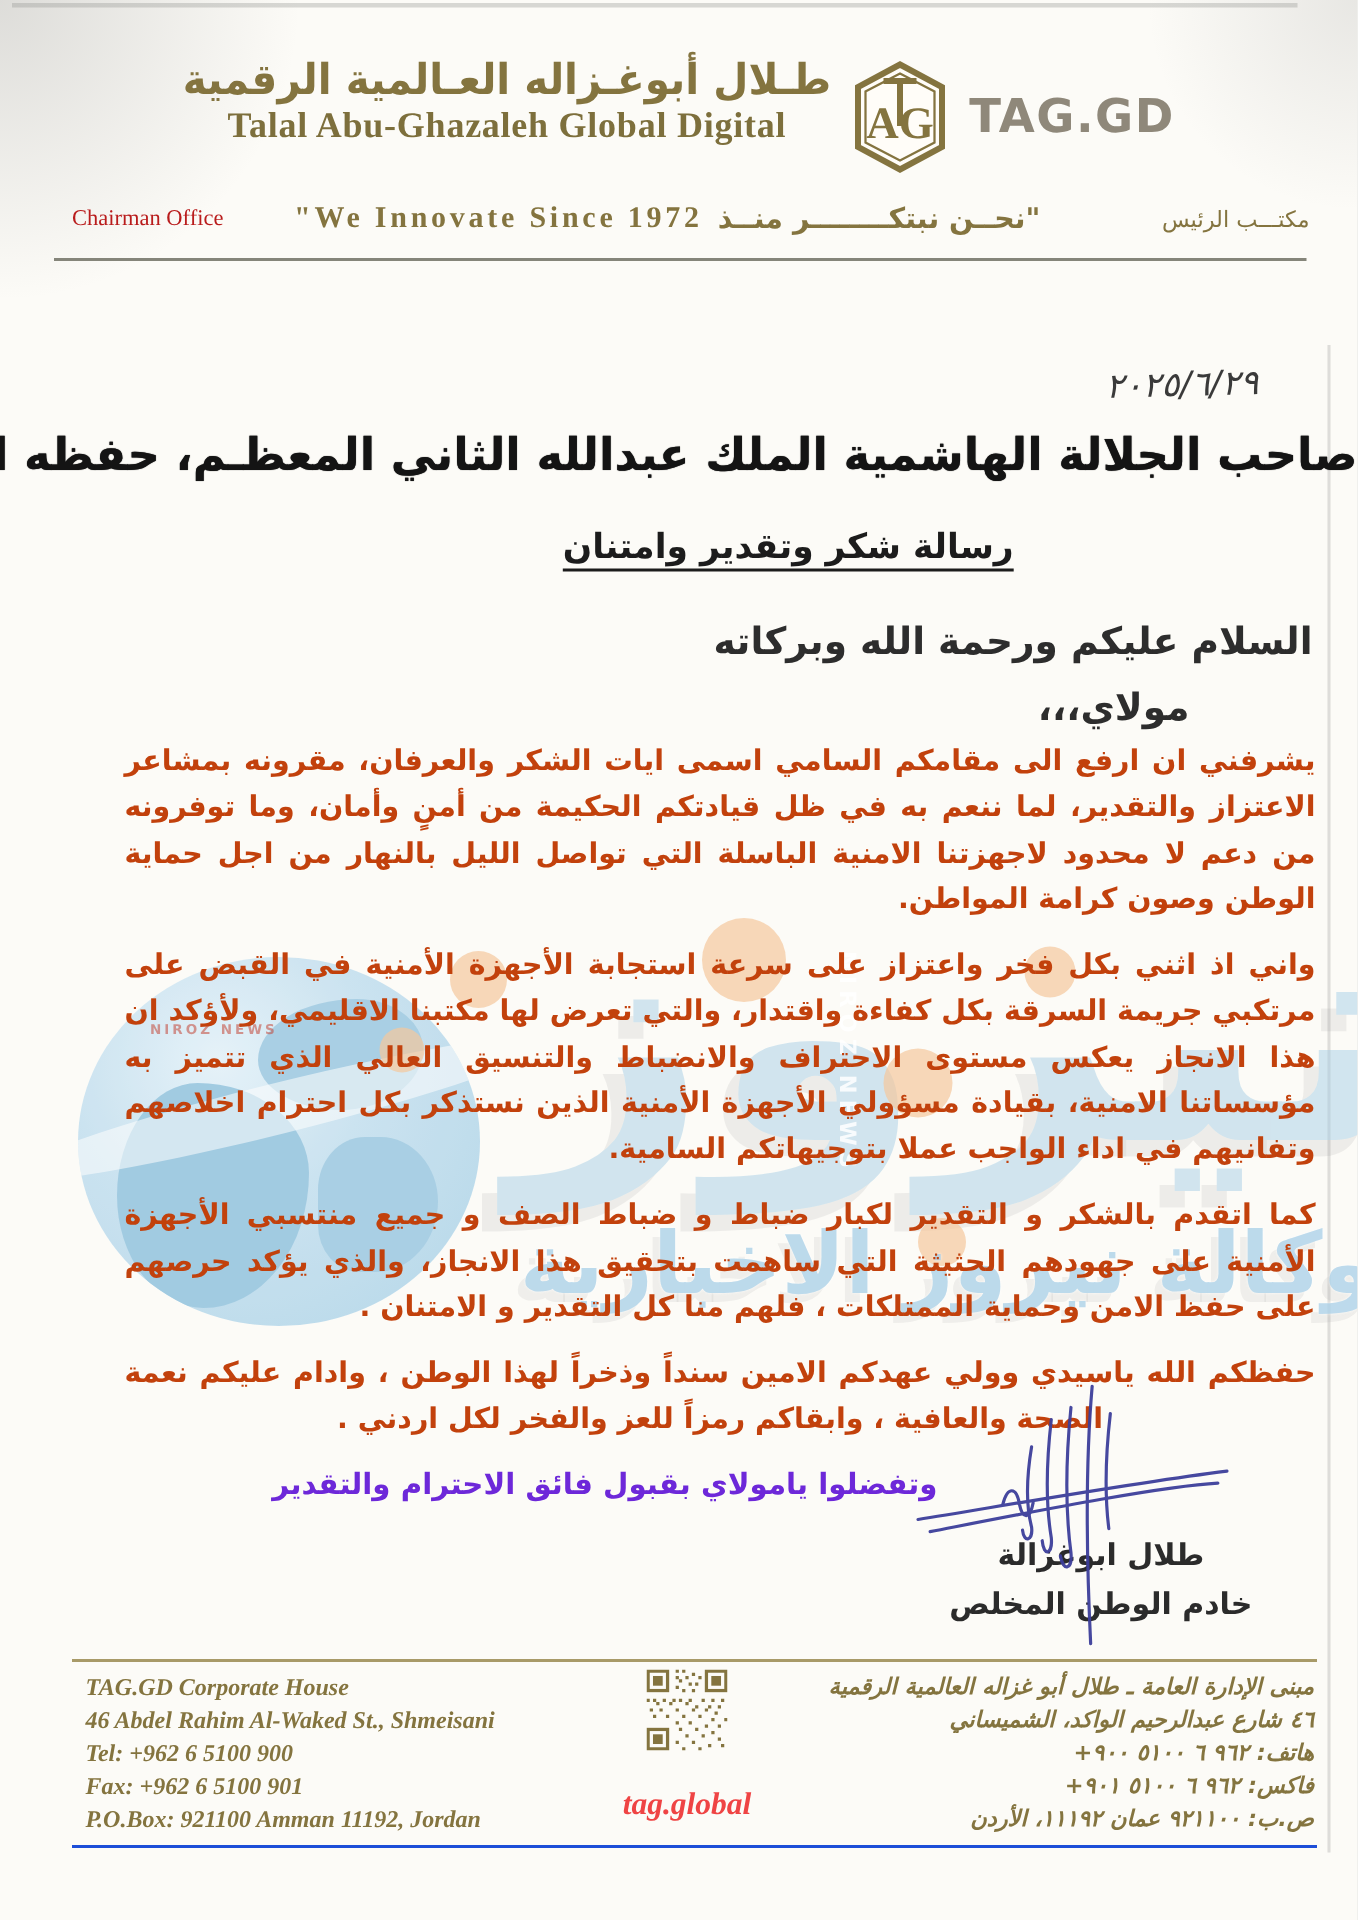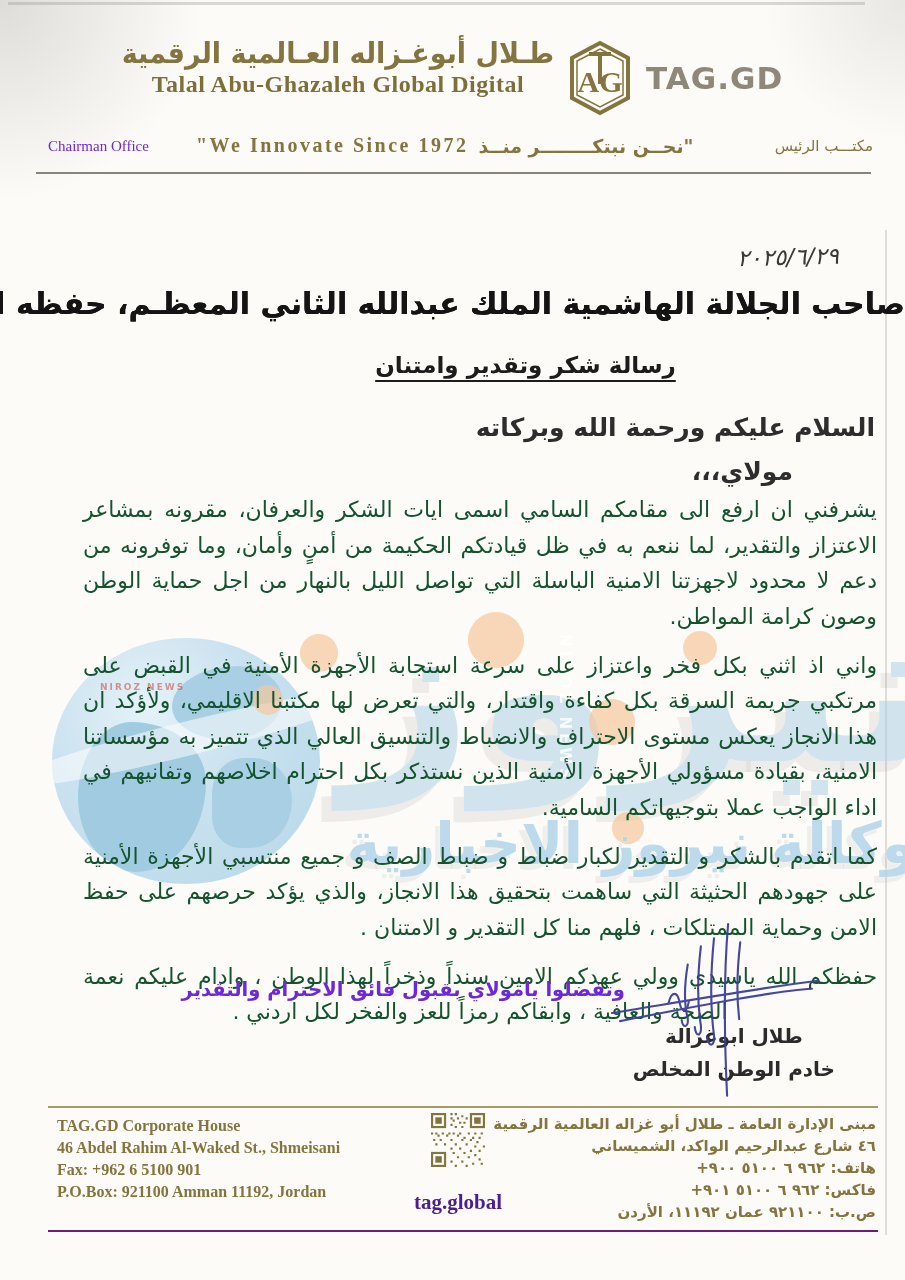--- a/index.html
+++ b/index.html
@@ -45,58 +45,58 @@
     align-items:flex-start;gap:14px;z-index:2;}
   .brand-text{text-align:center;}
   .brand-ar{font-size:27px;font-weight:bold;color:#84743f;direction:rtl;letter-spacing:1px;
     transform:scaleY(1.05);}
   .brand-en{font-family:"Liberation Serif",serif;font-size:24px;font-weight:bold;color:#7d6f3c;
     letter-spacing:.5px;margin-top:2px;}
   .logo{width:64px;height:76px;margin-top:2px;}
   .logo-text{font-size:31px;font-weight:bold;color:#8f887a;letter-spacing:1px;margin-top:22px;}
   .tagline-row{position:absolute;top:134px;left:0;width:100%;height:30px;z-index:2;}
   .office-en{position:absolute;left:48px;top:4px;font-family:"Liberation Serif",serif;
-    font-size:15px;color:#6d28d9;text-align:right;}
+    font-size:15px;color:#b91c1c;text-align:right;}
   .tagline{position:absolute;left:196px;top:0;display:flex;align-items:center;gap:10px;}
   .tag-en{font-family:"Liberation Serif",serif;font-size:20px;font-weight:bold;color:#84743f;
     letter-spacing:2.5px;white-space:nowrap;}
   .tag-ar{font-size:19px;font-weight:bold;color:#84743f;direction:rtl;white-space:nowrap;}
   .office-ar{position:absolute;right:32px;top:3px;font-size:15px;color:#84743f;direction:rtl;}
   .header-rule{position:absolute;top:172px;left:36px;right:34px;border-top:2.5px solid #85857a;z-index:2;}
   
   .date{position:absolute;top:244px;right:66px;font-size:23px;color:#3a3a3a;direction:rtl;
     font-style:italic;transform:rotate(-1.5deg);z-index:2;}
   .addressee{position:absolute;top:286px;left:0;width:100%;margin:0;text-align:center;
     direction:rtl;font-size:30px;font-weight:bold;color:#141414;white-space:nowrap;
     text-shadow:0 0 .6px #141414;z-index:2;}
   .subject{position:absolute;top:352px;left:73px;width:100%;text-align:center;direction:rtl;
     font-size:23px;font-weight:bold;color:#1c1c1c;z-index:2;}
   .subject span{text-decoration:underline;text-underline-offset:7px;text-decoration-thickness:1.5px;text-align:right;}
   .salutation{position:absolute;top:406px;right:30px;direction:rtl;text-align:right;
     font-size:25px;font-weight:bold;color:#2d2d2d;line-height:1.75;z-index:2;}
   .molay{padding-left:0;margin-right:82px;}
   .paras{position:absolute;top:492px;left:83px;right:28px;direction:rtl;z-index:2;}
-  .para{margin:0 0 13px 0;text-align:justify;font-size:22px;font-weight:normal;color:#14532d;
+  .para{margin:0 0 13px 0;text-align:justify;font-size:19px;font-weight:bold;color:#c2410c;
     line-height:1.62;}
   .para.p3{}
   .para.p4{margin-top:12px;text-align-last:center;}
   .closing{position:absolute;top:978px;right:280px;direction:rtl;text-align:right;
     font-size:19.5px;font-weight:bold;color:#6d28d9;white-space:nowrap;z-index:2;}
   .signature{position:absolute;left:610px;top:916px;width:212px;height:192px;z-index:3;
     pointer-events:none;}
   .signoff{position:absolute;top:1020px;right:70px;text-align:center;direction:rtl;
     font-size:20px;font-weight:bold;color:#2b2b2b;line-height:1.65;z-index:2;}
   
   .footer{position:absolute;top:1106px;left:48px;right:27px;height:122px;
-    border-top:2px solid #a89a68;border-bottom:2px solid #701a75;z-index:2;}
+    border-top:2px solid #a89a68;border-bottom:2px solid #1d4ed8;z-index:2;font-style:italic;}
   .foot-left{position:absolute;left:9px;top:7px;font-family:"Liberation Serif",serif;
     font-size:16px;font-weight:bold;color:#84743f;line-height:1.37;}
   .foot-mid{position:absolute;left:345px;top:5px;width:130px;text-align:center;}
   .foot-mid .qr{display:inline-block;}
-  .website{font-family:"Liberation Serif",serif;font-size:21px;font-weight:bold;color:#4c1d95;
+  .website{font-family:"Liberation Serif",serif;font-size:21px;font-weight:bold;color:#ef4444;
     margin-top:19px;}
   .foot-right{position:absolute;right:2px;top:5px;direction:rtl;text-align:right;
     font-size:15px;font-weight:bold;color:#84743f;line-height:1.47;}
   .num{unicode-bidi:isolate;}
 </style>
 </head>
 <body>
 
 <div class="page">
 
@@ -181,20 +181,21 @@
     <div class="signoff">
       <div>طلال ابوغزالة</div>
       <div>خادم الوطن المخلص</div>
     </div>
   </main>
 
   <footer class="footer">
     <div class="foot-left">
       <div>TAG.GD Corporate House</div>
       <div>46 Abdel Rahim Al-Waked St., Shmeisani</div>
+      <div>Tel: +962 6 5100 900</div>
       <div>Fax: +962 6 5100 901</div>
       <div>P.O.Box: 921100 Amman 11192, Jordan</div>
     </div>
     <div class="foot-mid">
       <svg class="qr" width="54" height="54" viewBox="0 0 25 25">
         <g fill="#84743f">
           <rect x="0" y="0" width="7" height="7"></rect>
             <rect x="18" y="0" width="7" height="7"></rect>
             <rect x="0" y="18" width="7" height="7"></rect>
           <rect x="1" y="1" width="5" height="5" fill="#fcfbf7"></rect>

